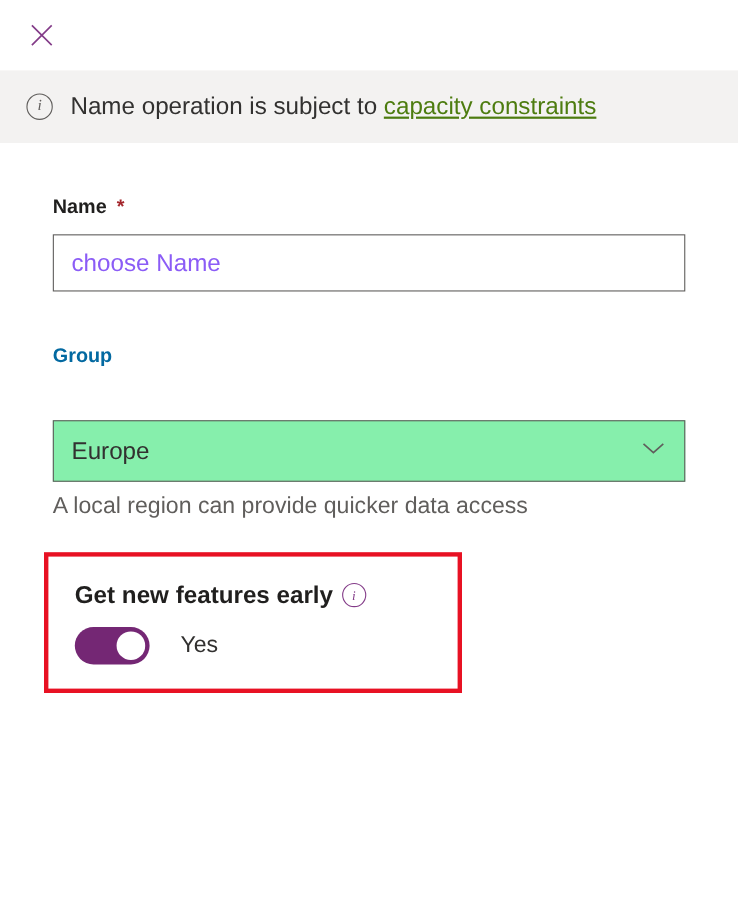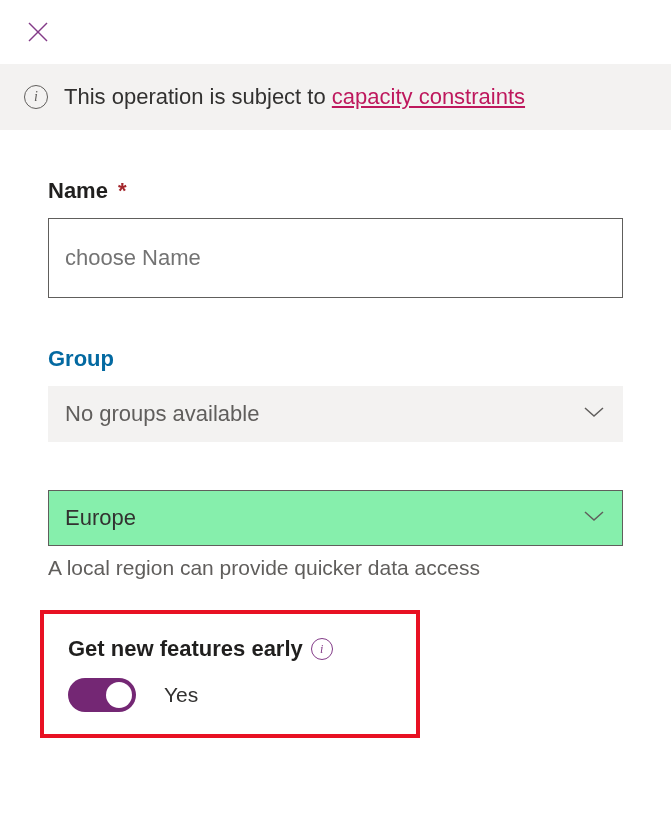--- a/index.html
+++ b/index.html
@@ -55,51 +55,51 @@
       display: flex;
       align-items: center;
       justify-content: center;
       font-size: 14px;
       color: #605e5c;
       flex-shrink: 0;
       font-style: italic;
       font-family: Georgia, serif;
     }
     .info-banner a {
-      color: #be185d;
+      color: #4d7c0f;
       text-decoration: underline;
     }
     .form-content {
       padding: 48px 48px 24px 48px;
     }
     .field {
       margin-bottom: 48px;
     }
     .field-label {
-      font-size: 22px;
+      font-size: 18px;
       font-weight: 600;
       color: #201f1e;
       margin-bottom: 14px;
       display: block;
     }
     .field-label.muted {
       color: #0369a1;
       font-weight: 600;
     }
     .required {
       color: #a4262c;
       margin-left: 4px;
     }
     .text-input {
       width: 100%;
-      padding: 26px 16px;
+      padding: 12px 16px;
       font-size: 22px;
       border: 1px solid #605e5c;
       background: #fff;
-      color: #737373;
+      color: #8b5cf6;
       font-family: inherit;
     }
     .select-wrap {
       position: relative;
       width: 100%;
     }
     .select-box {
       width: 100%;
       padding: 14px 48px 14px 16px;
       font-size: 22px;
@@ -195,45 +195,37 @@
     <svg width="24" height="24" viewBox="0 0 24 24" fill="none" stroke-width="1.5">
       <line x1="3" y1="3" x2="21" y2="21"></line>
       <line x1="21" y1="3" x2="3" y2="21"></line>
     </svg>
   </div>
 </div>
 
 <div class="info-banner">
   <span class="info-icon">i</span>
   <span>
-    <span>This operation is subject to</span>
+    <span>Name operation is subject to</span>
     <a href="#">capacity constraints</a>
   </span>
 </div>
 
 <div class="form-content">
 
   <div class="field">
     <label class="field-label">
       <span>Name</span>
       <span class="required">*</span>
     </label>
     <input type="text" class="text-input" value="choose Name" style="">
   </div>
 
   <div class="field">
     <label class="field-label muted">Group</label>
-    <div class="select-wrap">
-      <div class="select-box disabled">No groups available</div>
-      <span class="chevron">
-        <svg width="22" height="14" viewBox="0 0 22 14" fill="none" stroke-width="1.5">
-          <polyline points="2,3 11,11 20,3"></polyline>
-        </svg>
-      </span>
-    </div>
   </div>
 
   <div class="field" style="margin-bottom:30px;">
     <div class="select-wrap">
       <div class="select-box">Europe</div>
       <span class="chevron">
         <svg width="22" height="14" viewBox="0 0 22 14" fill="none" stroke-width="1.5">
           <polyline points="2,3 11,11 20,3"></polyline>
         </svg>
       </span>

